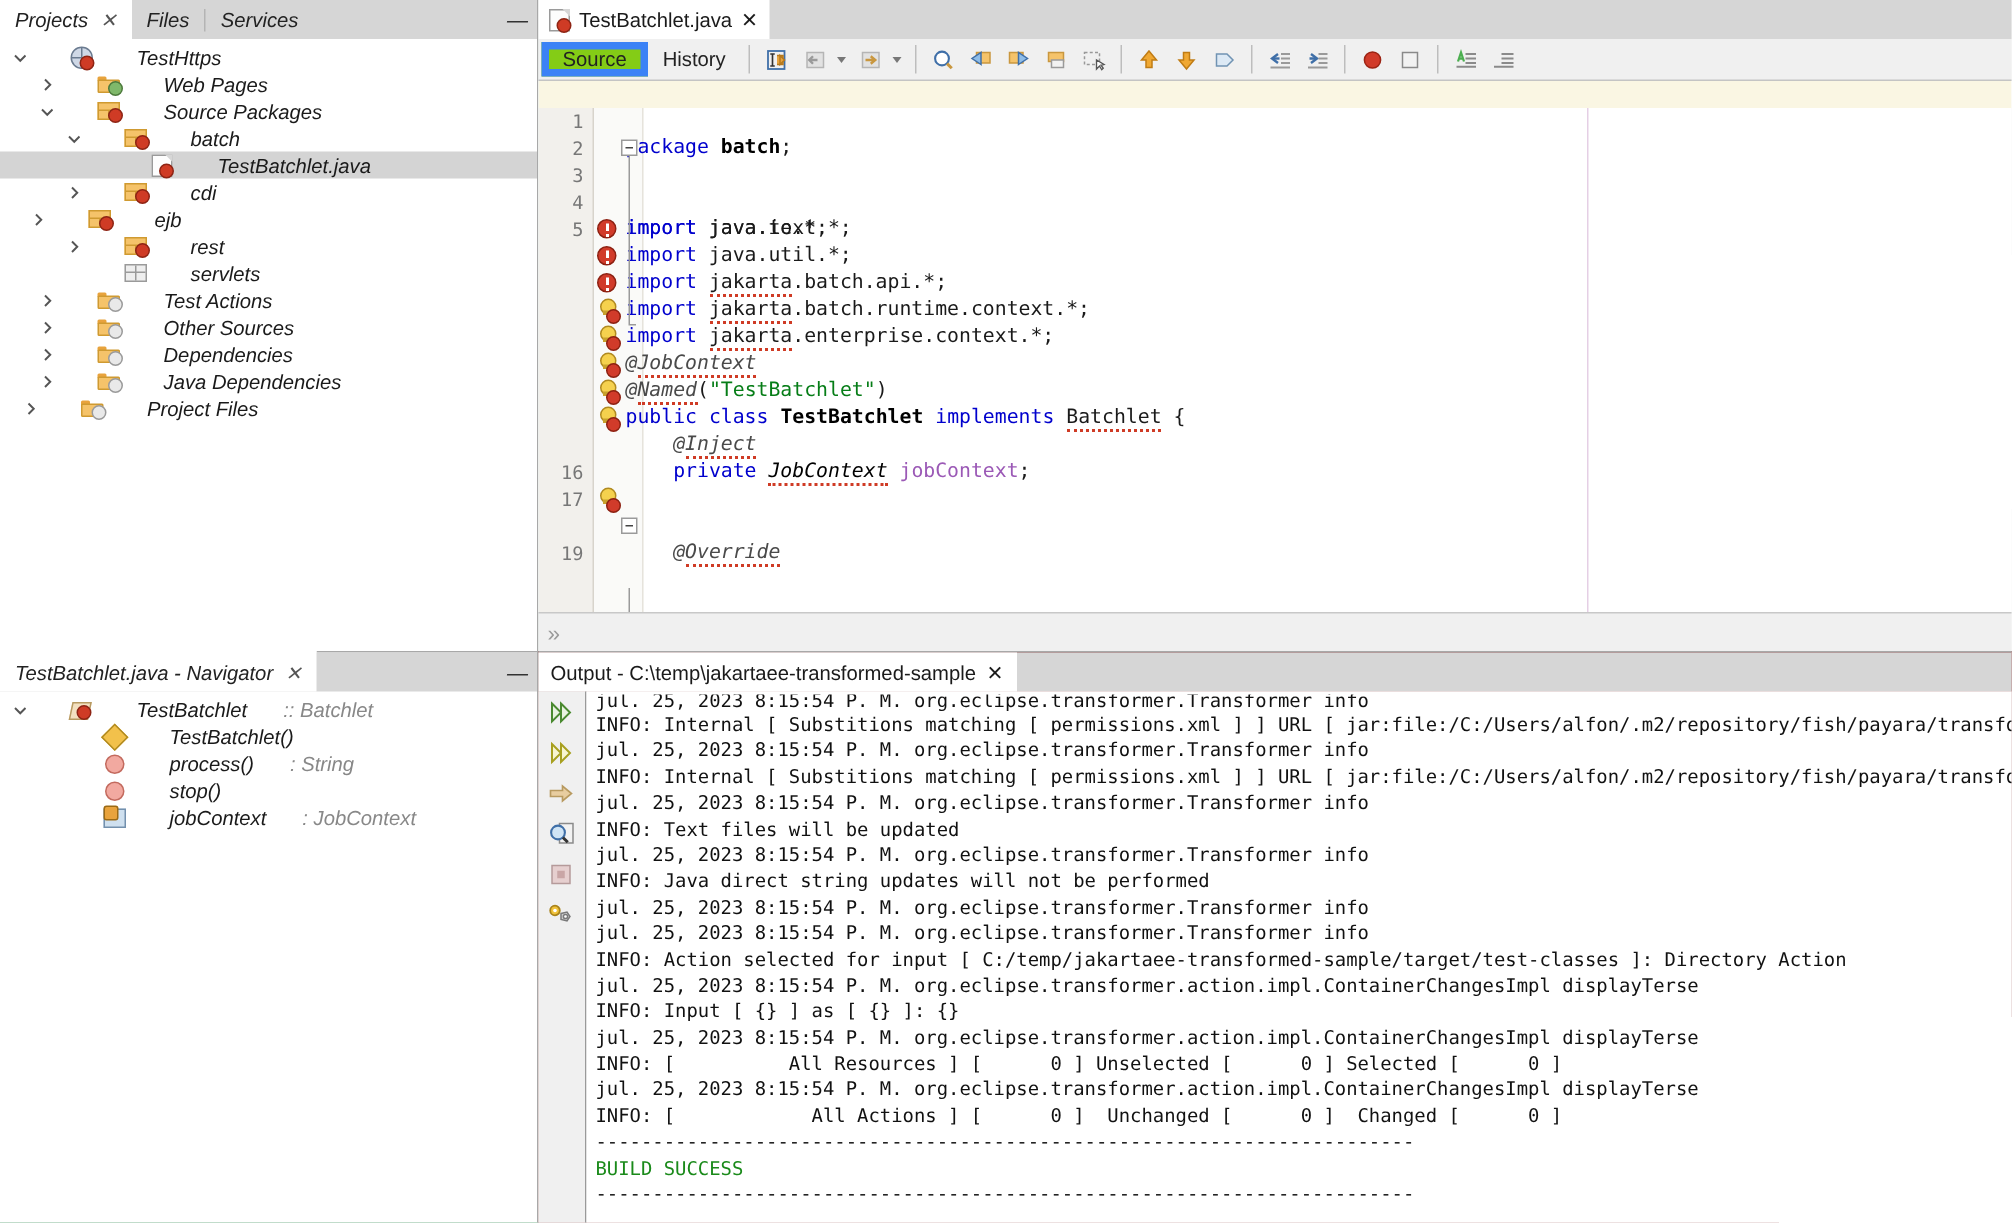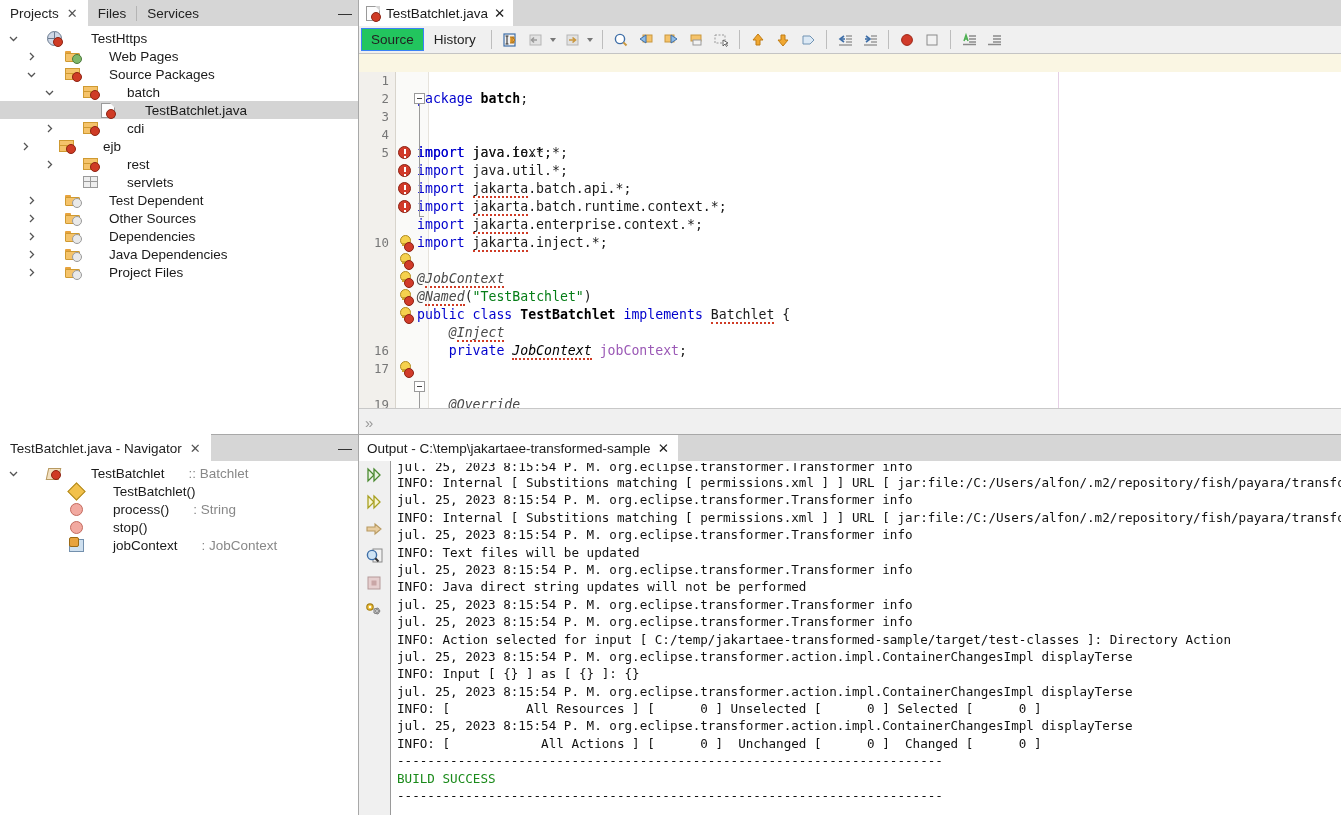--- a/index.html
+++ b/index.html
@@ -17,21 +17,21 @@
   .tab{
     height:26px;display:flex;align-items:center;gap:6px;padding:0 10px;
     font-size:13.5px;color:#222;cursor:default;white-space:nowrap;
   }
   .tab.active{background:#fff;border-top:2px solid #fff;}
   .tab .closex{font-size:13px;color:#555;margin-left:2px;}
   .tabsep{width:1px;height:15px;background:#b4b4b4;align-self:center;}
   .minbtn{margin-left:auto;width:26px;height:26px;display:flex;align-items:center;justify-content:center;color:#333;font-size:14px;}
 
   
-  .leftcol{position:absolute;left:0;top:0;width:359px;height:815px;background:#15803d;}
+  .leftcol{position:absolute;left:0;top:0;width:359px;height:815px;background:#15803d;font-style:italic;}
   .projpanel{position:absolute;left:0;top:0;width:359px;height:434px;background:#fff;border-right:1px solid #a8a8a8;box-sizing:border-box;}
   .projtree{padding-top:3px;background:#fff;height:406px;overflow:hidden;}
 
   .row{display:flex;align-items:center;height:18px;white-space:nowrap;font-size:13.5px;cursor:default;gap:24px;}
   .row.sel{background:#d4d4d4;}
   .twist{width:14px;display:flex;align-items:center;justify-content:center;color:#555;font-size:9px;flex:0 0 14px;}
   .twist svg{display:block;}
   .ico{width:20px;flex:0 0 20px;display:flex;align-items:center;justify-content:center;}
   .lbl{padding-left:3px;}
 
@@ -81,21 +81,21 @@
   .classico .b{position:absolute;left:1px;top:1px;width:11px;height:10px;background:#f3e0c0;border:1px solid #b79a62;transform:skewX(-12deg);}
   .fieldico{position:relative;width:15px;height:13px;background:#cfe0ef;border:1px solid #7390ad;box-sizing:border-box;}
   .lock{position:absolute;left:-1px;top:-3px;width:8px;height:8px;background:#e8a33d;border:1px solid #9c6a14;border-radius:2px;}
 
   
   .editor{position:absolute;left:359px;top:0;width:982px;height:434px;background:#fff;}
   .edtabstrip{display:flex;align-items:flex-end;height:26px;background:#d6d6d6;}
   .edtab{height:26px;display:flex;align-items:center;gap:6px;padding:0 8px 0 7px;background:#fff;font-size:13.5px;}
   .edtoolbar{display:flex;align-items:center;height:27px;background:#f0f0f0;border-bottom:1px solid #c4c4c4;padding-left:2px;gap:1px;}
   .sbtn{height:23px;display:flex;align-items:center;padding:0 9px;font-size:13.5px;color:#222;}
-  .sbtn.on{background:#22c55e;border:1px solid #3b82f6;box-sizing:border-box;}
+  .sbtn.on{background:#84cc16;border:5px solid #3b82f6;box-sizing:border-box;}
   .tsep{width:1px;height:19px;background:#bdbdbd;margin:0 5px;}
   .tbtn{width:24px;height:23px;display:flex;align-items:center;justify-content:center;}
   .drop{width:11px;height:23px;display:flex;align-items:center;justify-content:center;}
   .drop:after{content:"";width:0;height:0;border-left:3.5px solid transparent;border-right:3.5px solid transparent;border-top:4px solid #777;}
 
   .codearea{position:relative;height:354px;background:#fff;overflow:hidden;}
   .gutter{position:absolute;left:0;top:0;width:36px;height:100%;background:#f2f0ec;border-right:1px solid #d8d4cc;}
   .glyphcol{position:absolute;left:37px;top:0;width:16px;height:100%;background:#fafaf8;}
   .foldcol{position:absolute;left:53px;top:0;width:16px;height:100%;background:#fafaf8;border-right:1px solid #e6e3dc;}
   .codelines{position:absolute;left:0;top:0;right:0;height:100%;}
@@ -303,21 +303,21 @@
           <span class="twist">
               <svg width="9" height="9" viewBox="0 0 9 9">
                 <path d="M3 1 L6.5 4.5 L3 8" fill="none" stroke="#555" stroke-width="1.3"></path>
               </svg>
             </span>
           <span class="ico">
               <span class="folder">
                 <span class="badge w"></span>
               </span>
             </span>
-          <span class="lbl">Test Dependent</span>
+          <span class="lbl">Test Actions</span>
         </div>
 
         <div class="row" style="padding-left:24px">
           <span class="twist">
               <svg width="9" height="9" viewBox="0 0 9 9">
                 <path d="M3 1 L6.5 4.5 L3 8" fill="none" stroke="#555" stroke-width="1.3"></path>
               </svg>
             </span>
           <span class="ico">
               <span class="folder">
@@ -348,21 +348,21 @@
               </svg>
             </span>
           <span class="ico">
               <span class="folder">
                 <span class="badge w"></span>
               </span>
             </span>
           <span class="lbl">Java Dependencies</span>
         </div>
 
-        <div class="row" style="padding-left:24px">
+        <div class="row" style="padding-left:13px">
           <span class="twist">
               <svg width="9" height="9" viewBox="0 0 9 9">
                 <path d="M3 1 L6.5 4.5 L3 8" fill="none" stroke="#555" stroke-width="1.3"></path>
               </svg>
             </span>
           <span class="ico">
               <span class="folder">
                 <span class="badge w"></span>
               </span>
             </span>
@@ -603,29 +603,21 @@
         <div class="cl">
           <span class="gerr"></span>
           <span class="code"><span class="kw">import</span> <span class="sq">jakarta</span>.batch.runtime.context.*;</span>
         </div>
 
         <div class="cl">
           <span class="gerr"></span>
           <span class="code"><span class="kw">import</span> <span class="sq">jakarta</span>.enterprise.context.*;</span>
         </div>
 
-        <div class="cl">
-          <span class="gerr"></span>
-          <span class="code"><span class="kw">import</span> <span class="sq">jakarta</span>.inject.*;</span>
-        </div>
-
-        <div class="cl">
-          <span class="lnum">10</span>
-          <span class="code"></span>
-        </div>
+
 
         <div class="cl">
           <span class="ghint"><span class="bulb"></span><span class="base"></span><span class="dot"></span></span>
           <span class="code"><span class="ann">@<span class="sq">JobContext</span></span></span>
         </div>
 
         <div class="cl">
           <span class="ghint"><span class="bulb"></span><span class="base"></span><span class="dot"></span></span>
           <span class="code"><span class="ann">@<span class="sq">Named</span></span>(<span class="str">"TestBatchlet"</span>)</span>
         </div>

